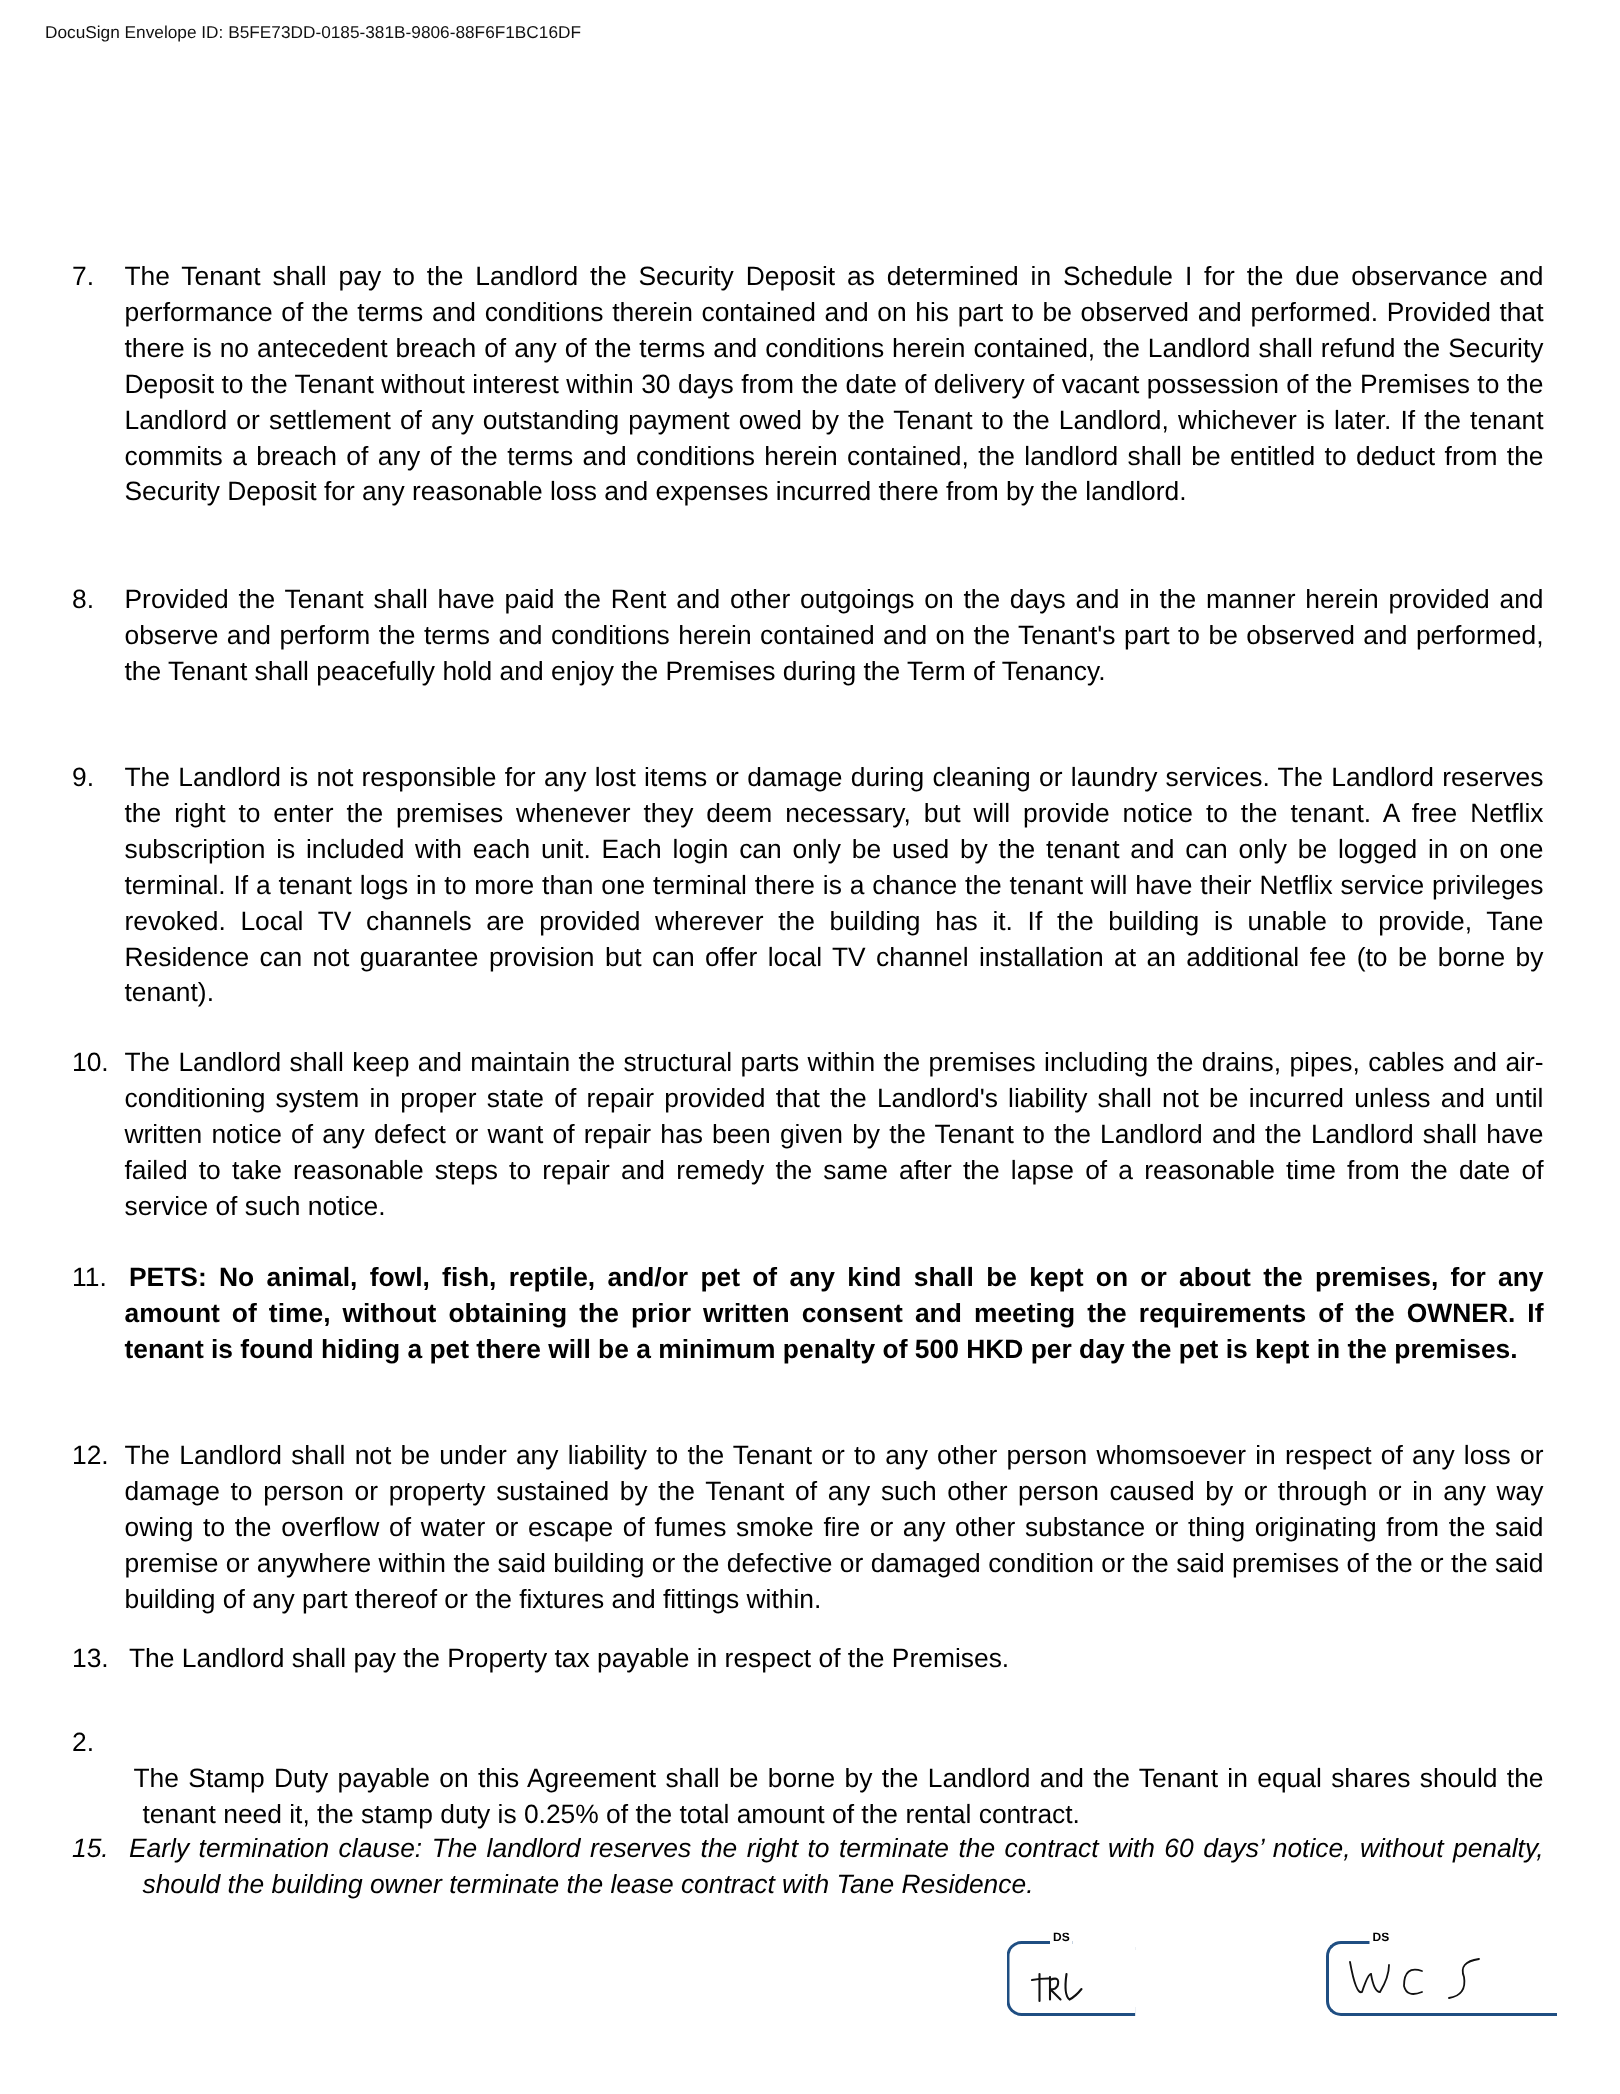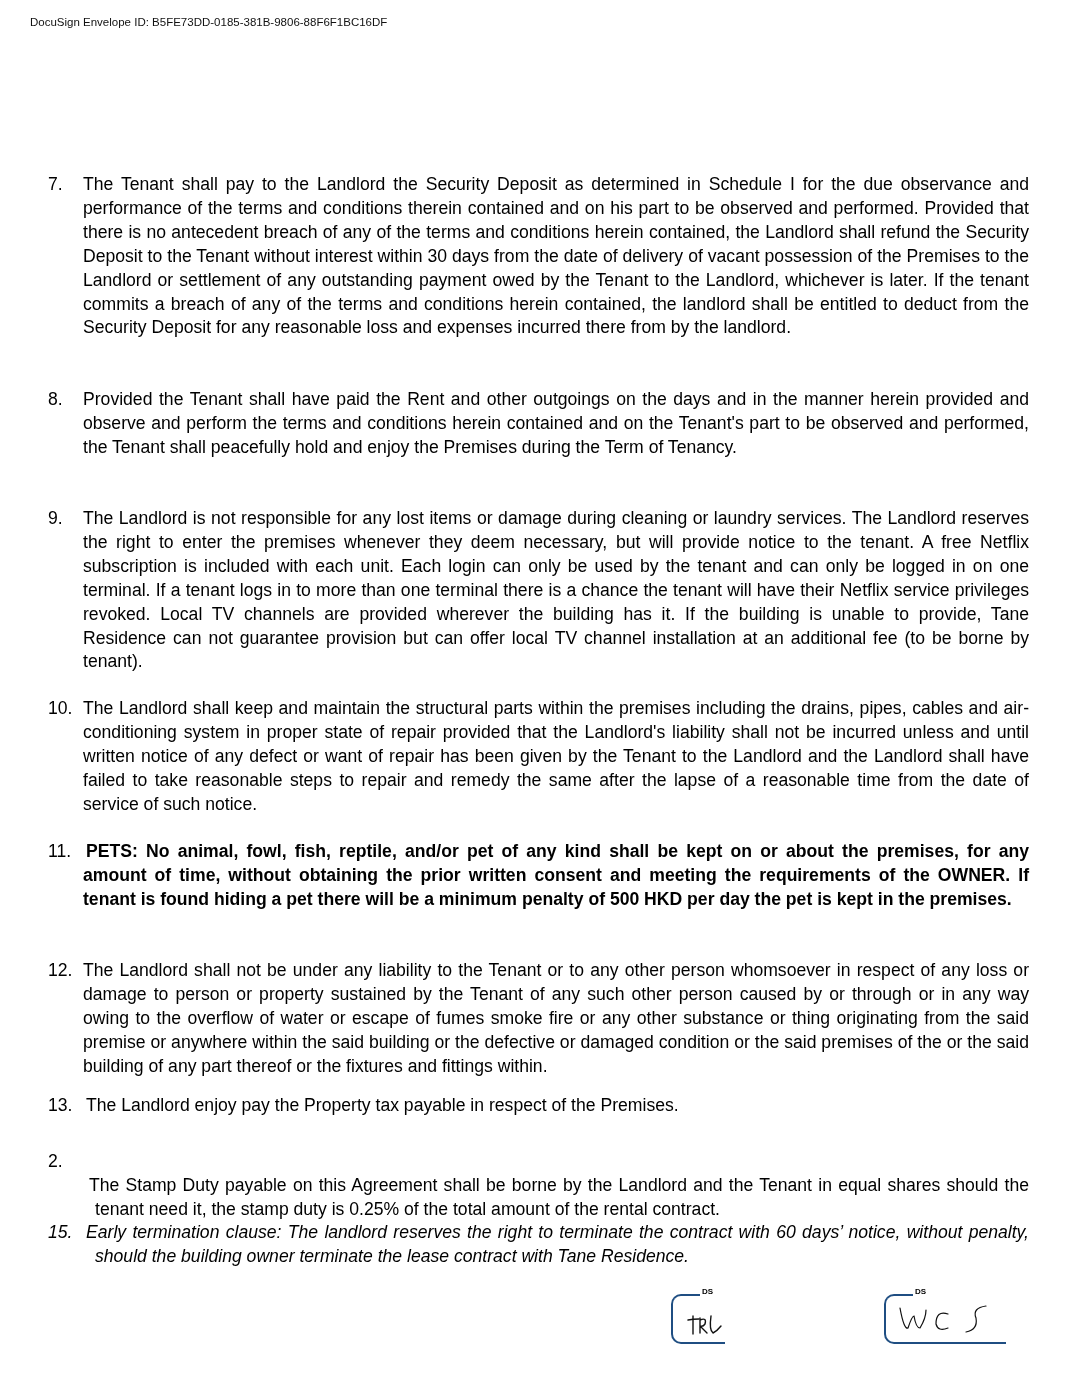--- a/index.html
+++ b/index.html
@@ -17,20 +17,21 @@
   }
   .clause .num { position: absolute; left: 0; top: 0; }
   .clause .body { margin-left: 35px; text-align: justify; text-align-last: left; }
   .clause.inline .body { margin-left: 47px; text-indent: -9px; }
   .sig {
     position: absolute; height: 46px;
     border-left: 2px solid #1f4e82; border-bottom: 2px solid #1f4e82;
     border-top: 2px solid #1f4e82;
     border-radius: 10px 0 0 10px;
     border-top-right-radius: 0;
+    padding-left: 32px;
   }
   .sig .ds {
     position: absolute; top: -9px; left: 27px; background: #fff; padding: 0 2px;
     font-size: 8px; font-weight: bold; color: #000;
   }
   .sig .topmask {
     position: absolute; top: -3px; left: 42px; right: -2px; height: 5px; background:#fff;
   }
   .sig svg { position: absolute; left: 0; top: 0; }
 </style>
@@ -64,21 +65,21 @@
   <div class="body" style="text-indent:3px;font-weight:bold;">PETS: No animal, fowl, fish, reptile, and/or pet of any kind shall be kept on or about the premises, for any amount of time, without obtaining the prior written consent and meeting the requirements of the OWNER.  If tenant is found hiding a pet there will be a minimum penalty of 500 HKD per day the pet is kept in the premises.</div>
 </div>
 
 <div class="clause" style="top:959px;">
   <span class="num">12.</span>
   <div class="body">The Landlord shall not be under any liability to the Tenant or to any other person whomsoever in respect of any loss or damage to person or property sustained by the Tenant of any such other person caused by or through or in any way owing to the overflow of water or escape of fumes smoke fire or any other substance or thing originating from the said premise or anywhere within the said building or the defective or damaged condition or the said premises of the or the said building of any part thereof or the fixtures and fittings within.</div>
 </div>
 
 <div class="clause inline" style="top:1094px;">
   <span class="num">13.</span>
-  <div class="body">The Landlord enjoy pay the Property tax payable in respect of the Premises.</div>
+  <div class="body">The Landlord shall pay the Property tax payable in respect of the Premises.</div>
 </div>
 
 <div class="clause inline" style="top:1150px;">
   <span class="num">2.</span>
   <div class="body" style="text-indent:-6px;margin-top:24px;">The Stamp Duty payable on this Agreement shall be borne by the Landlord and the Tenant in equal shares should the tenant need it, the stamp duty is 0.25% of the total amount of the rental contract.</div>
 </div>
 
 <div class="clause inline" style="top:1221px;font-style:italic;">
   <span class="num">15.</span>
   <div class="body">Early termination clause: The landlord reserves the right to terminate the contract with 60 days’ notice, without penalty, should the building owner terminate the lease contract with Tane Residence.</div>

